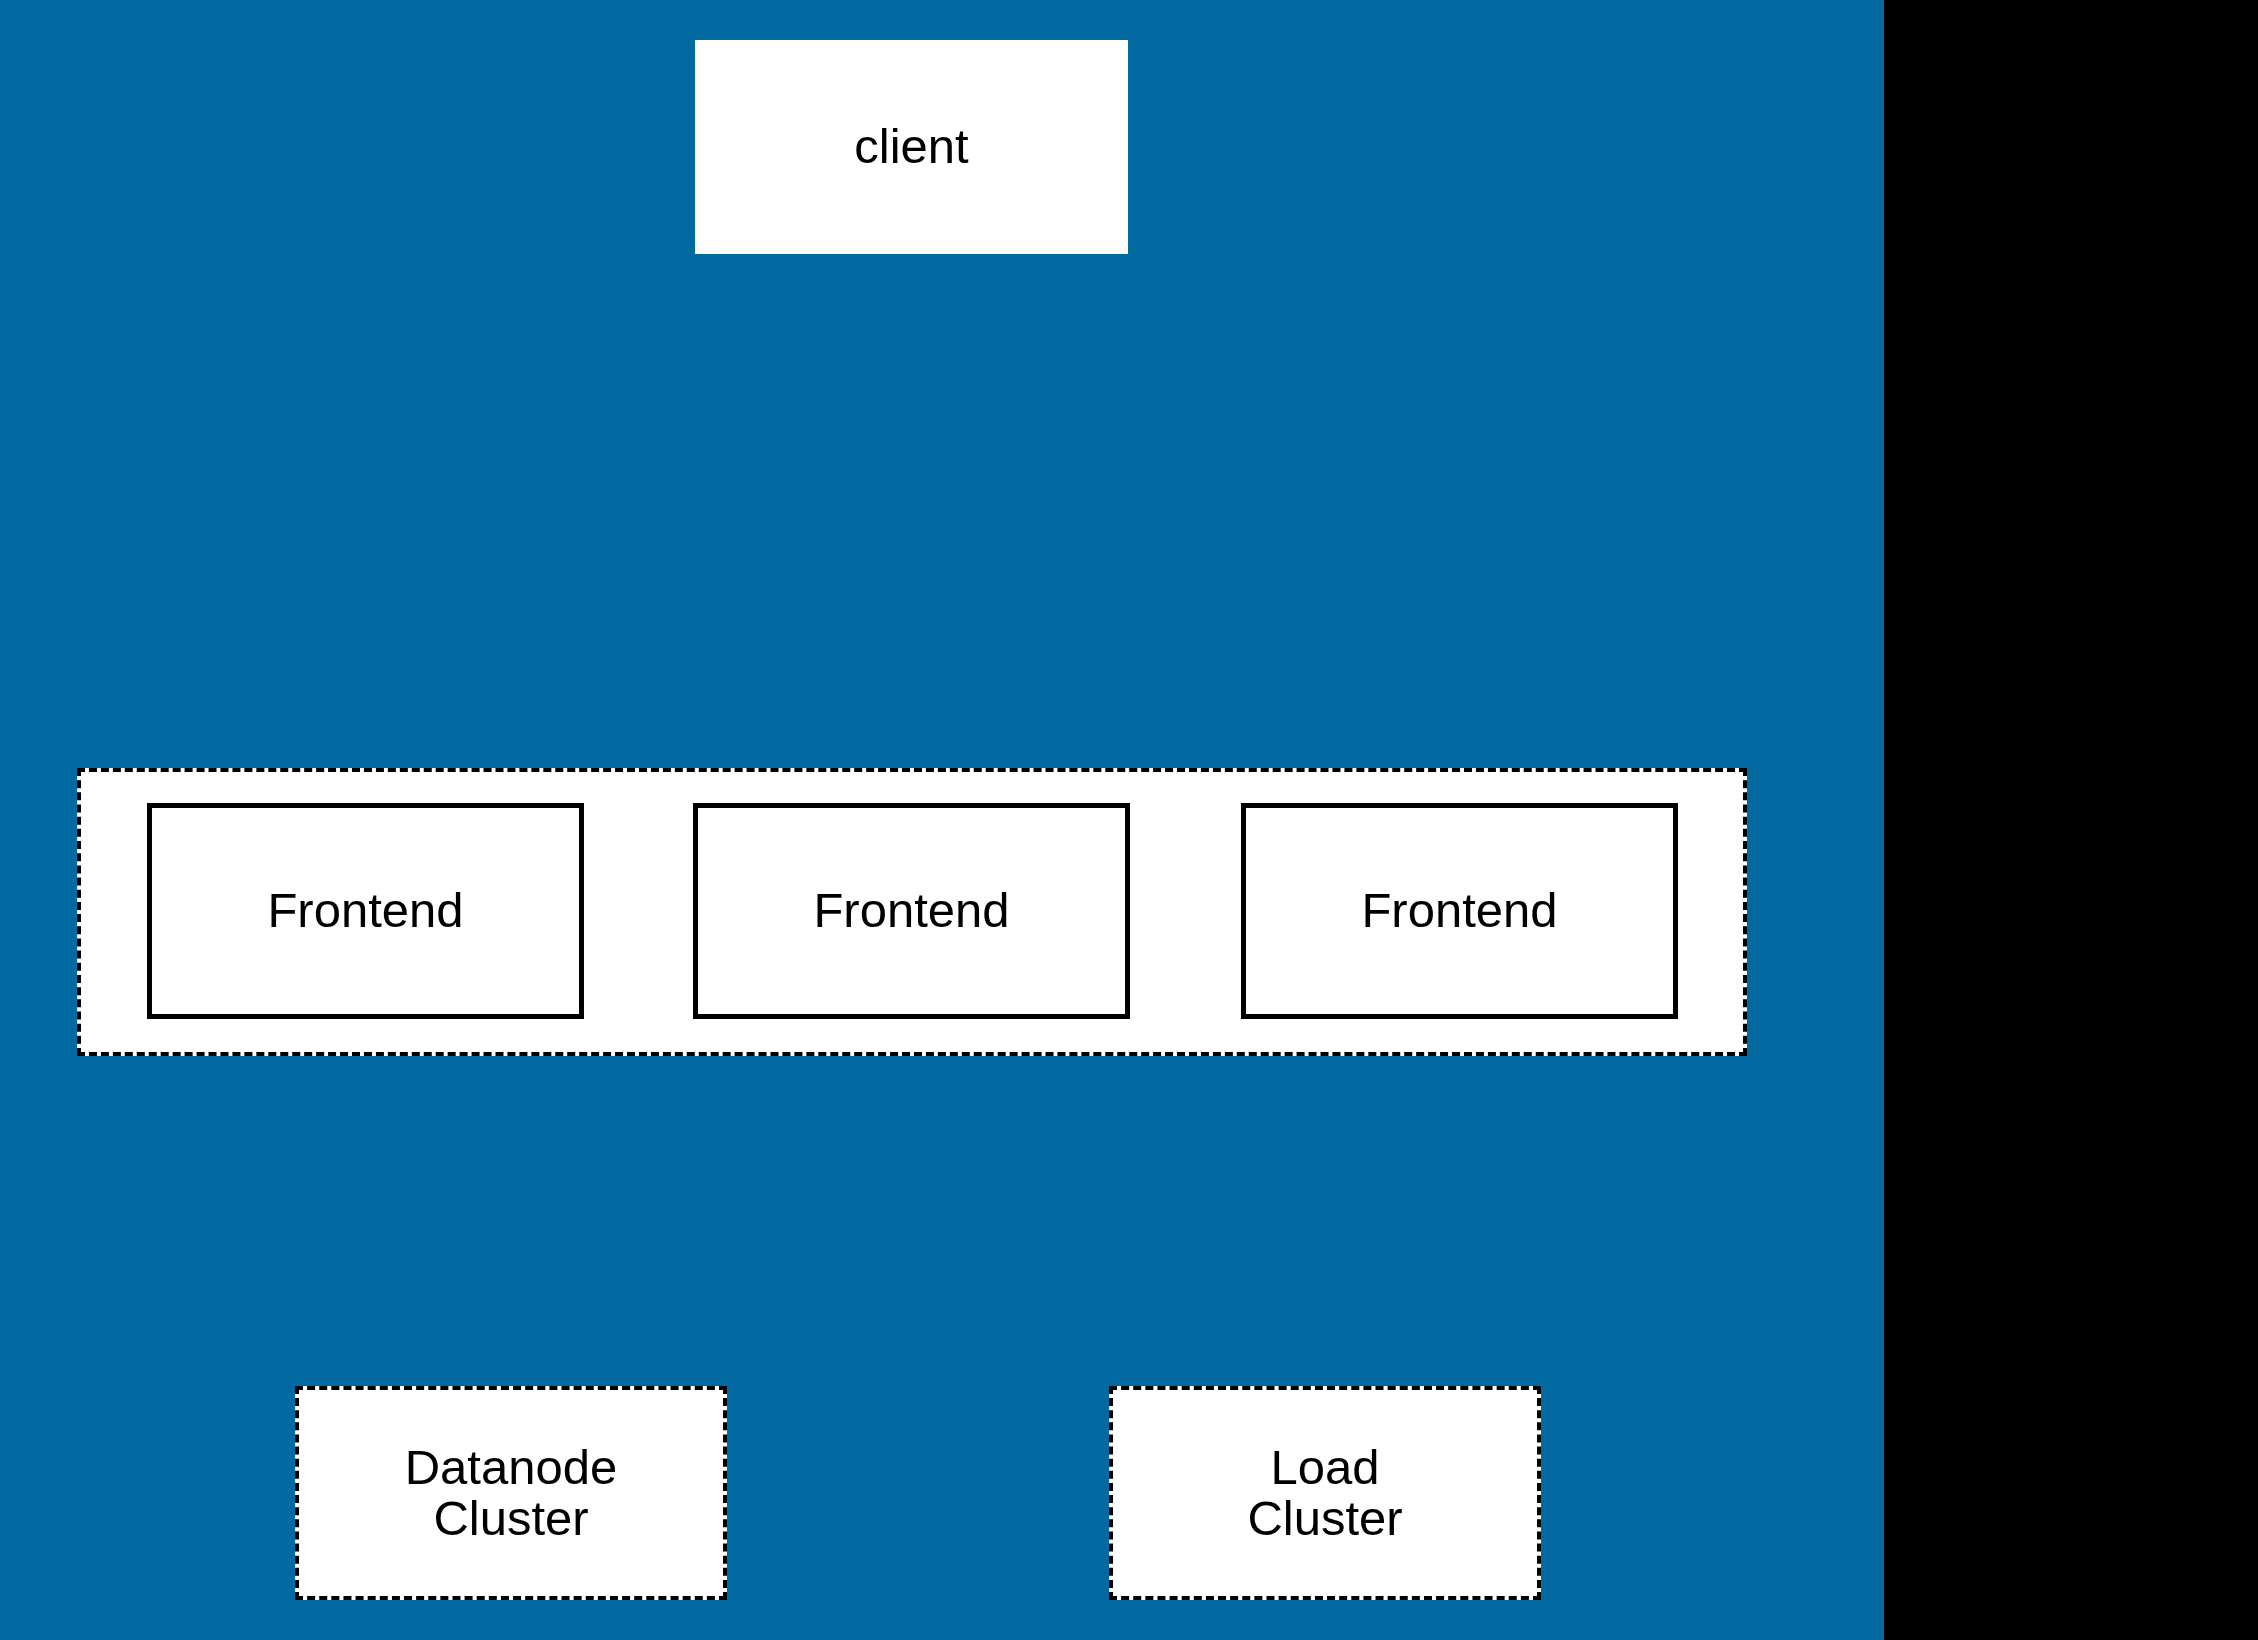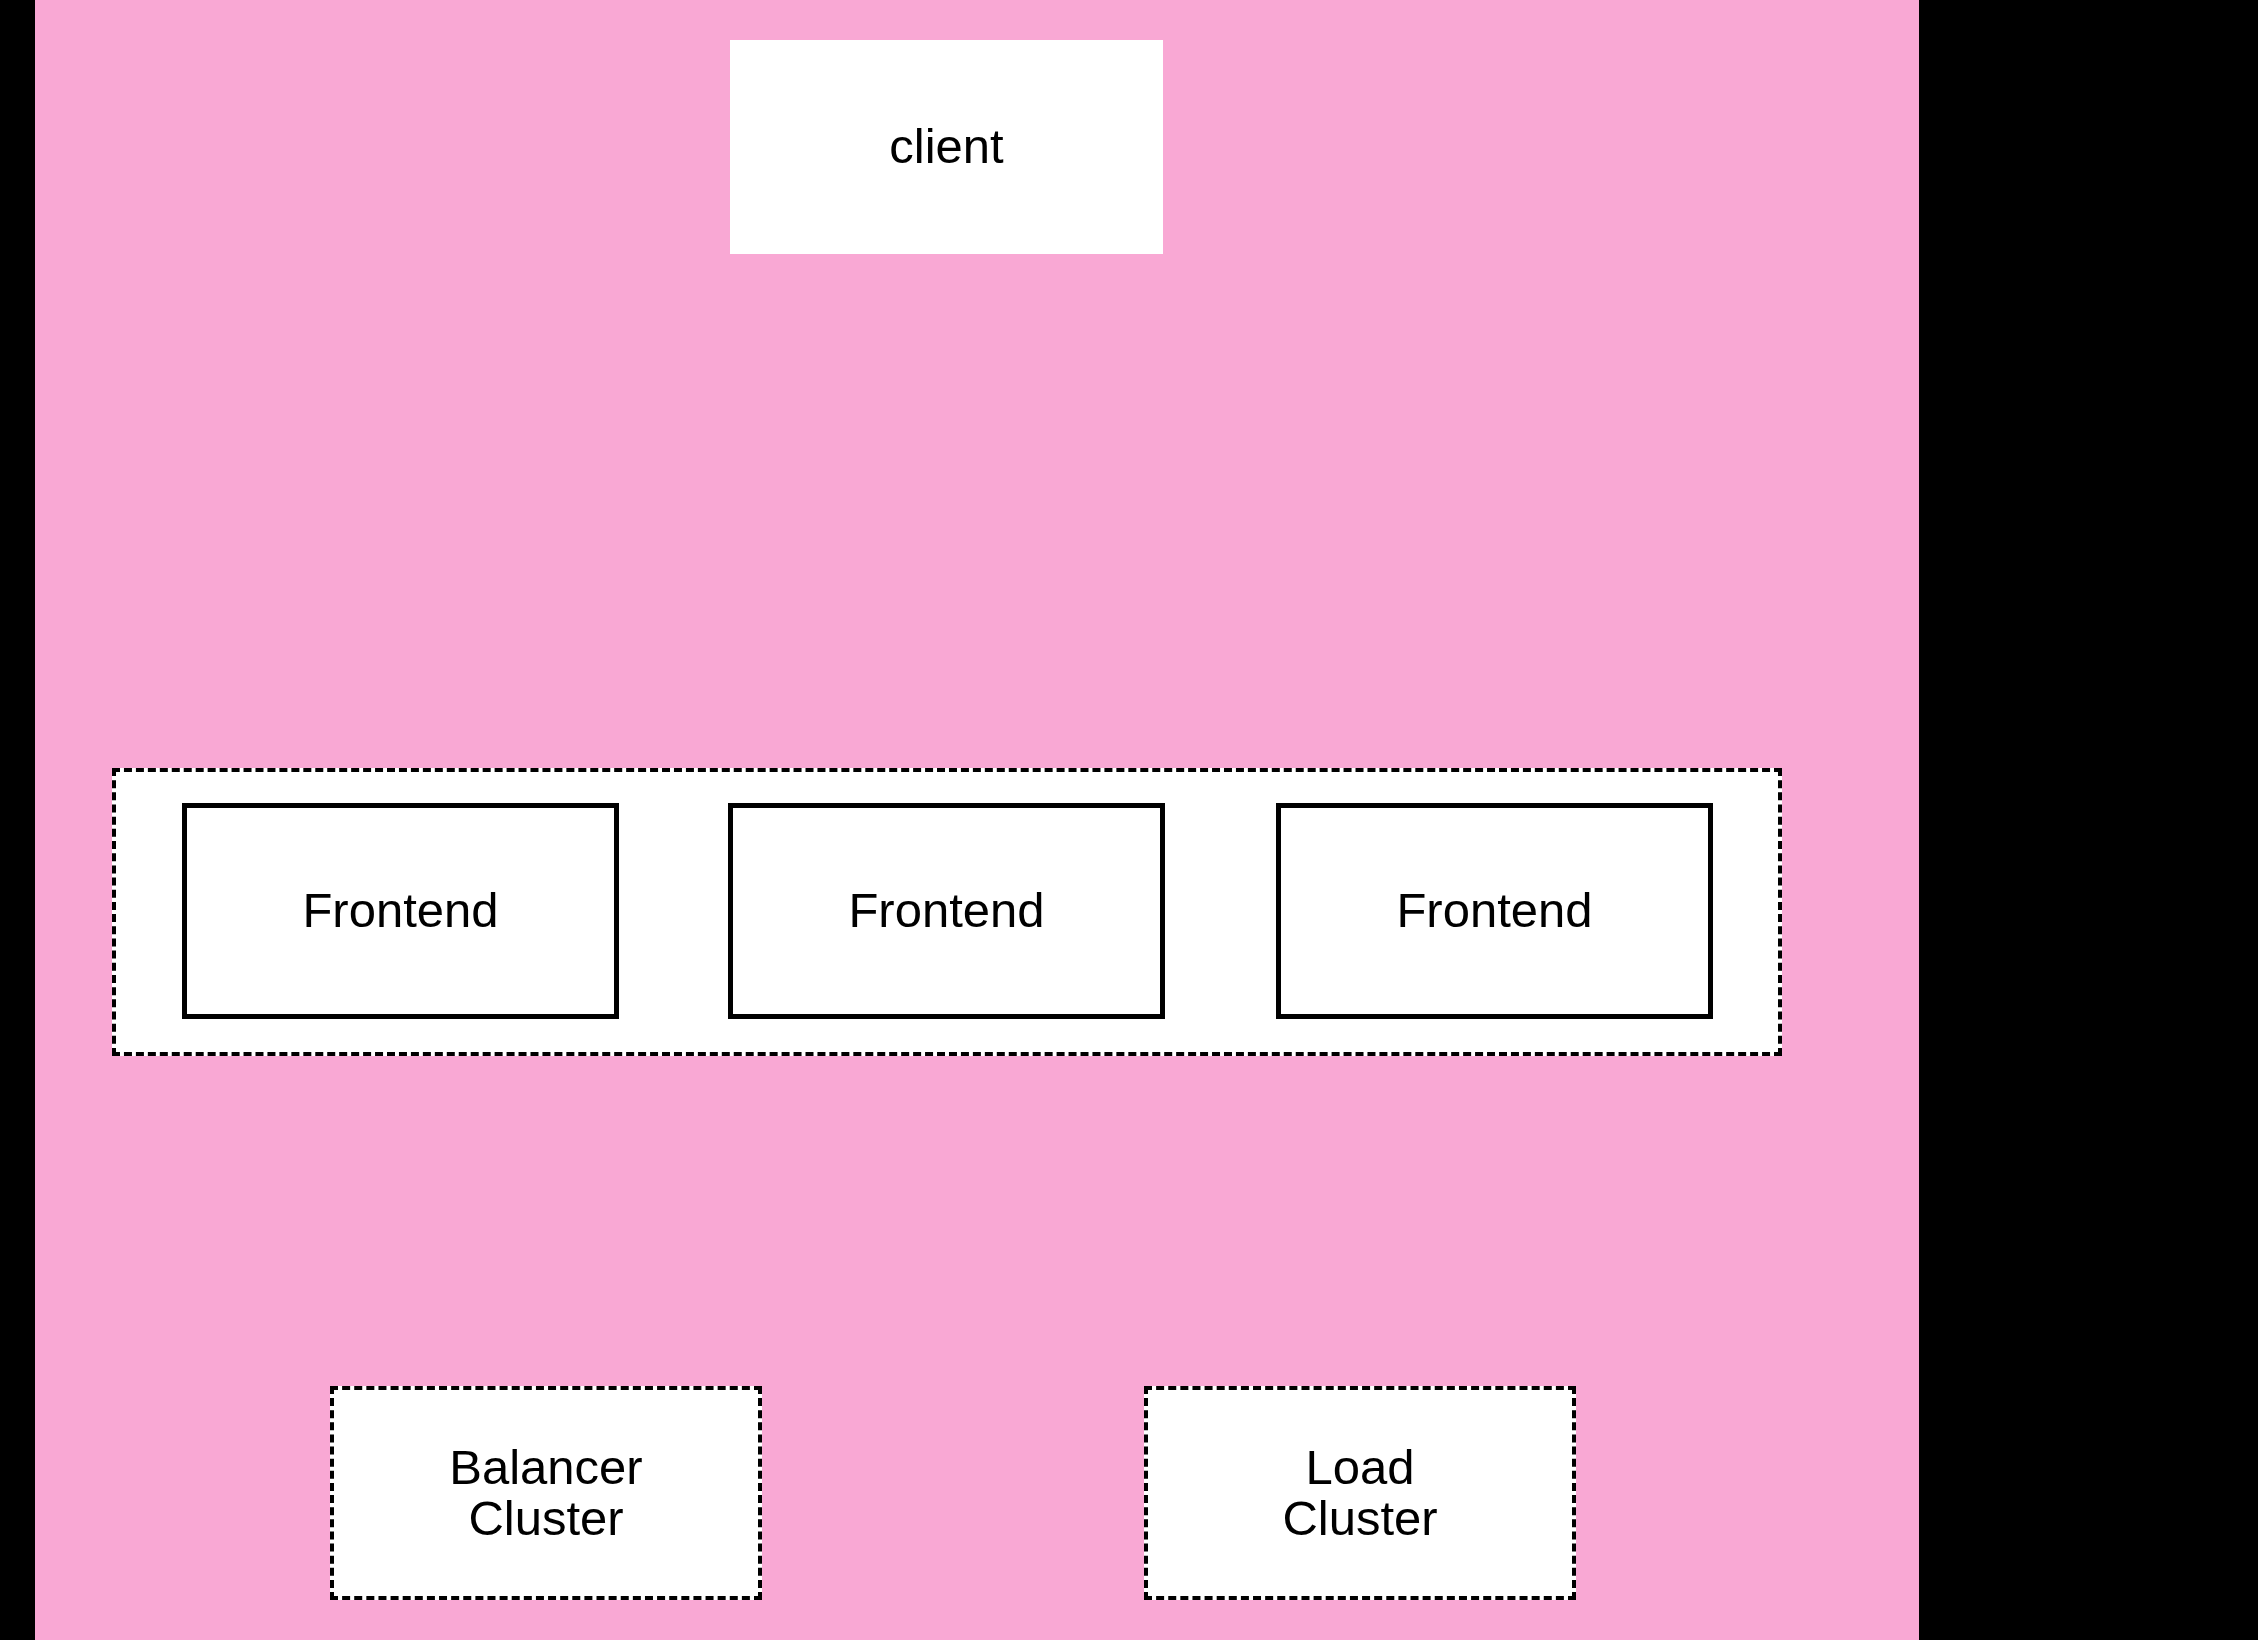--- a/index.html
+++ b/index.html
@@ -6,24 +6,23 @@
     margin: 0;
     padding: 0;
     background: #000000;
   }
   * { box-sizing: border-box; }
 
   .canvas {
     position: relative;
     width: 1884px;
     height: 1640px;
-    background: #f9a8d4;
+    background: #0369a1;
     font-family: "Liberation Sans", "DejaVu Sans", sans-serif;
     color: #000000;
-    margin-left: 35px;
   }
 
   .node {
     position: absolute;
     background: #ffffff;
     display: flex;
     align-items: center;
     justify-content: center;
     text-align: center;
     color: #000000;
@@ -72,21 +71,21 @@
 
   <div id="frontend-node-2" class="node node--solid">
     <span class="label">Frontend</span>
   </div>
 
   <div id="frontend-node-3" class="node node--solid">
     <span class="label">Frontend</span>
   </div>
 
   <div id="datanode-node" class="node node--dashed">
-    <span class="label">Balancer
+    <span class="label">Datanode
 Cluster</span>
   </div>
 
   <div id="meta-node" class="node node--dashed">
     <span class="label">Load
 Cluster</span>
   </div>
 
 </div>
 

